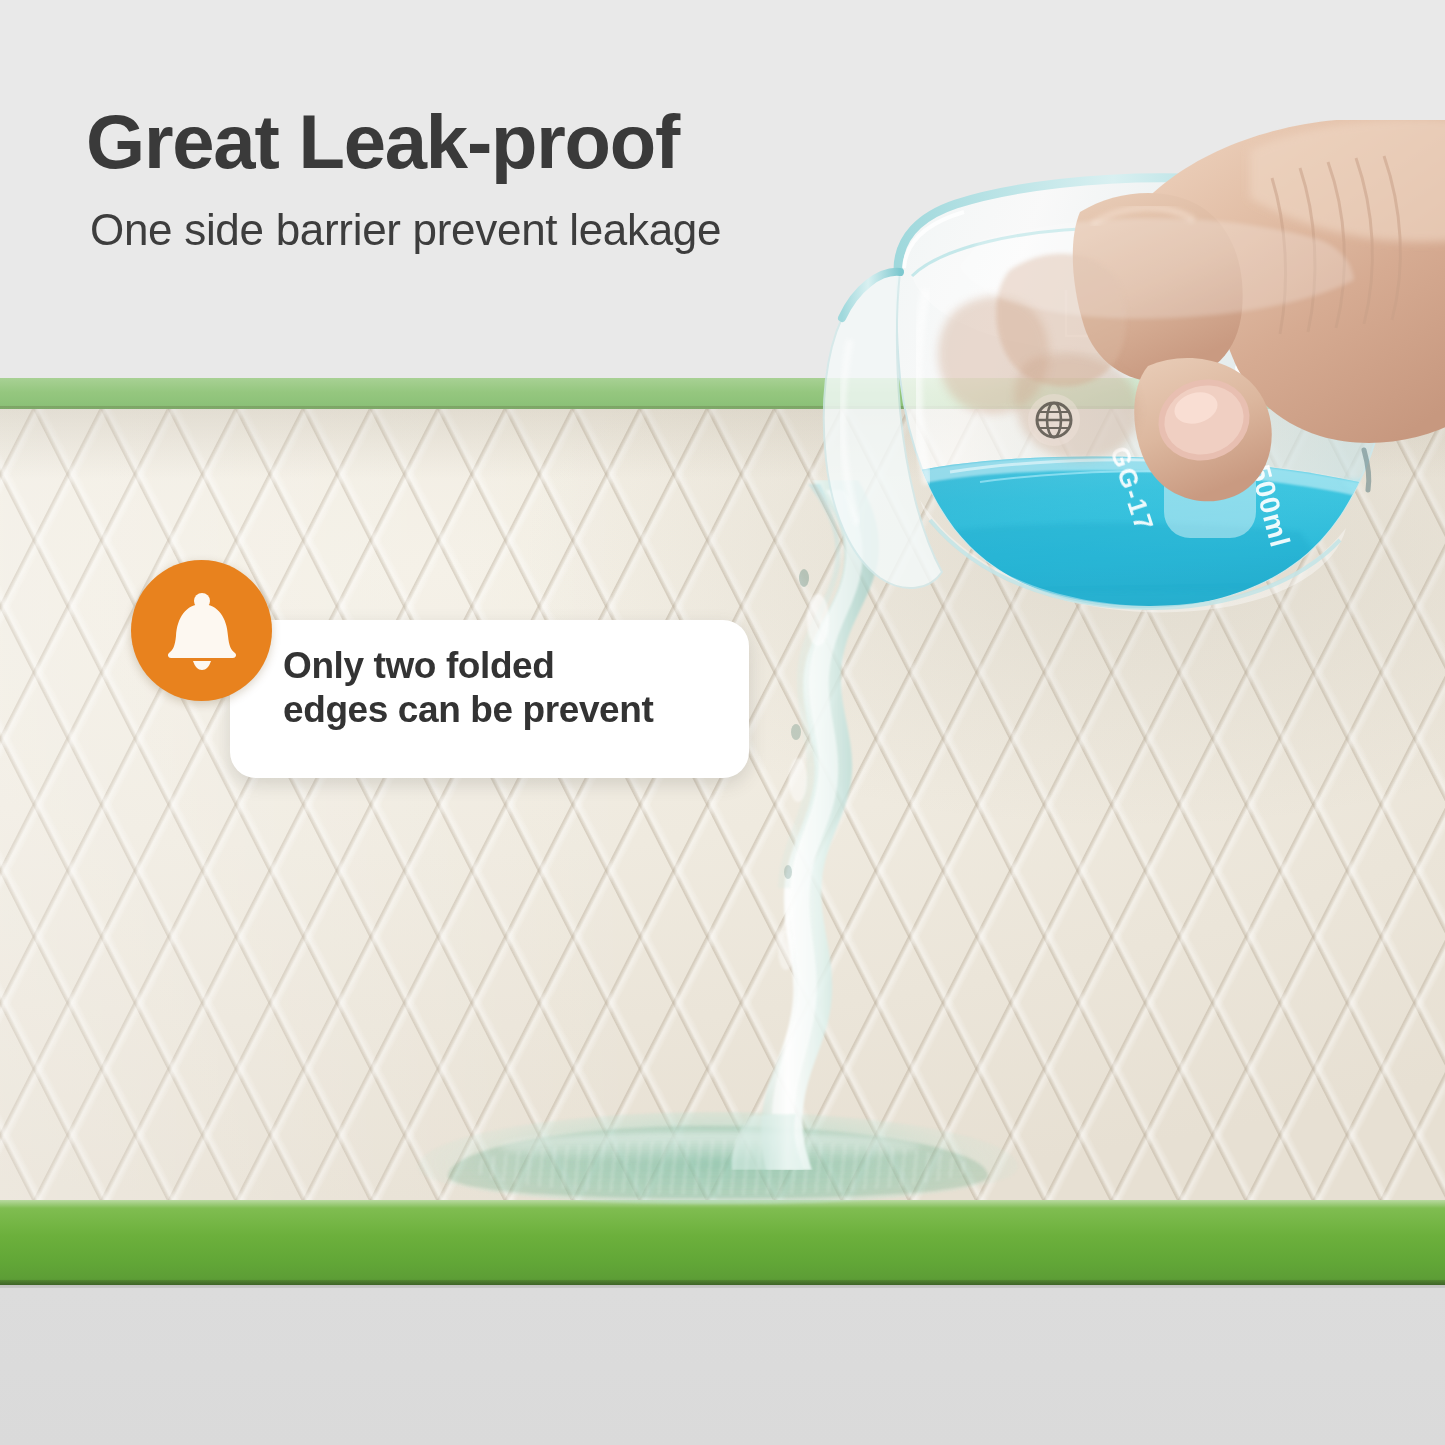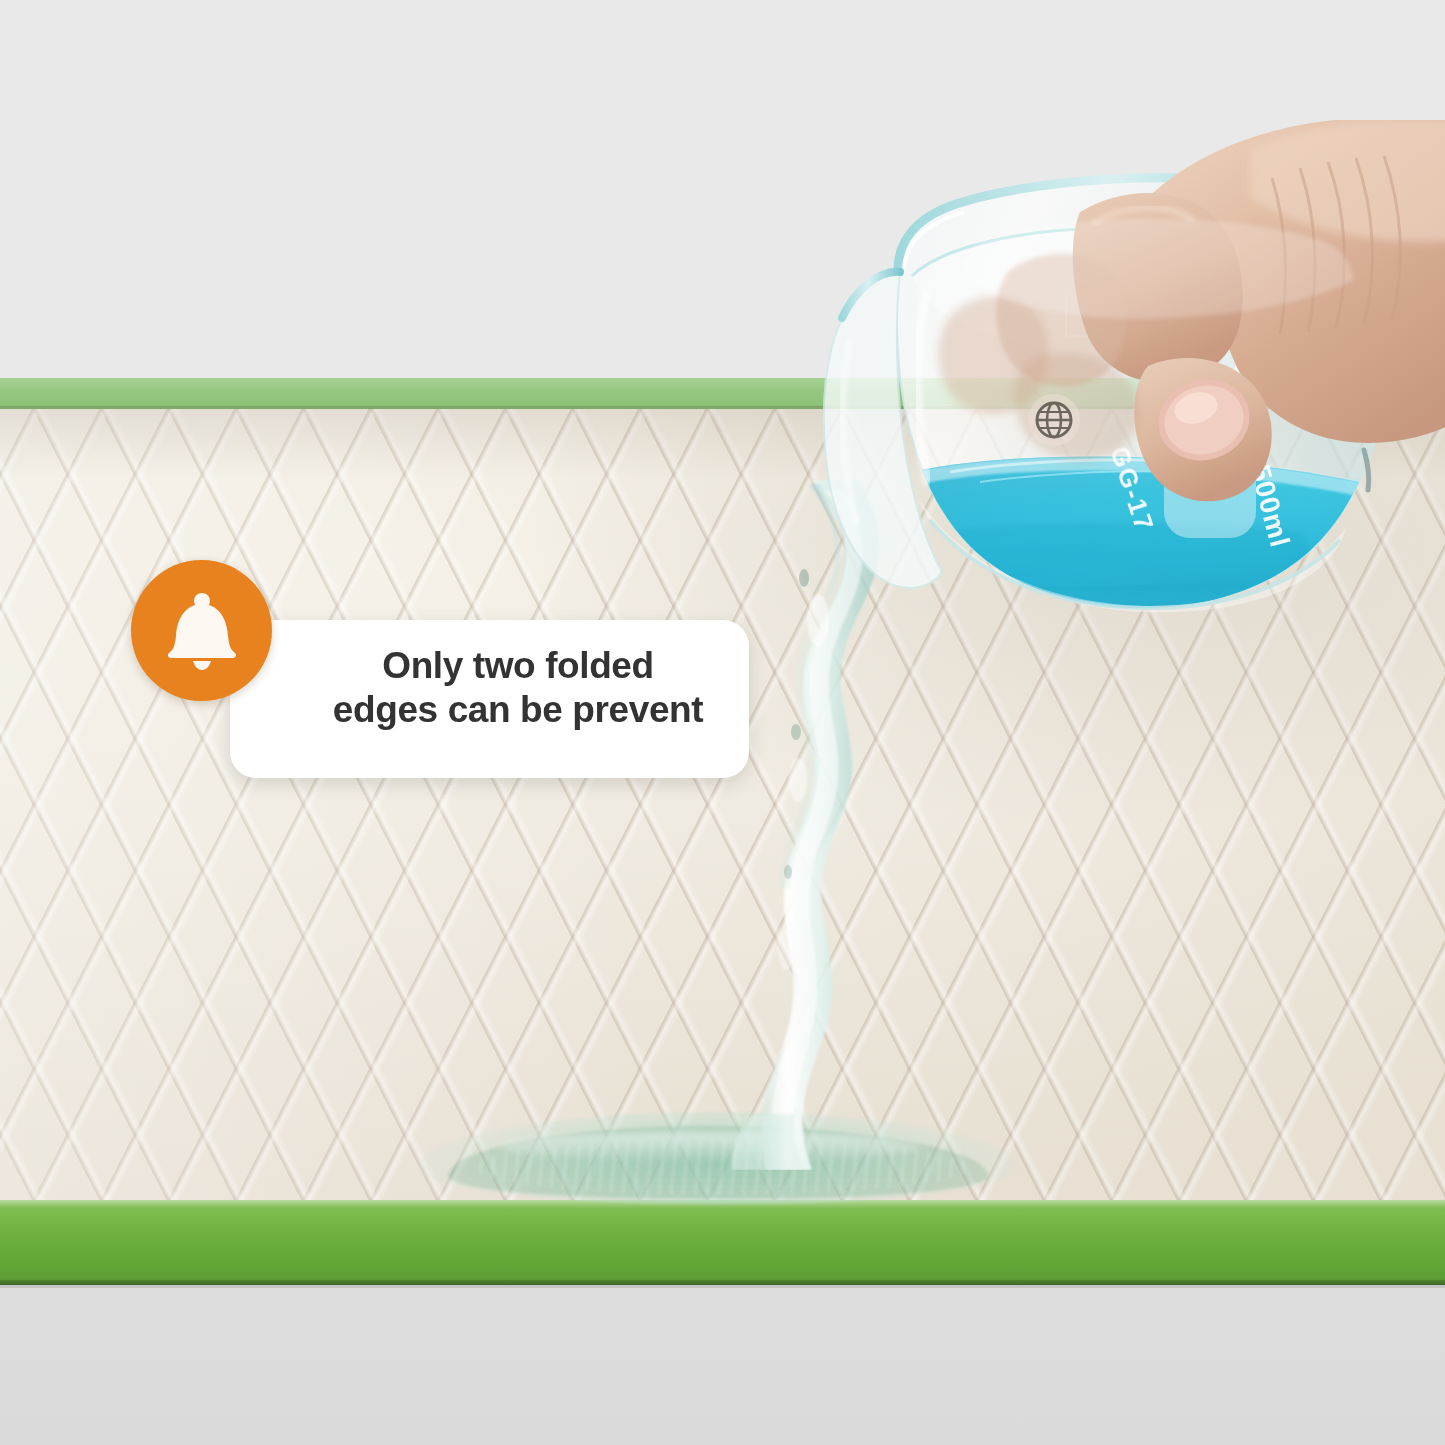--- a/index.html
+++ b/index.html
@@ -135,21 +135,21 @@
   }
 
   
   .stream { position:absolute; left:700px; top:480px; width:280px; height:690px; }
   .stream svg { display:block; }
 
   
   .vessel { position:absolute; left:780px; top:120px; width:680px; height:640px; }
 
   
-  .callout { position:absolute; left:131px; top:560px; width:620px; height:220px;text-align:center; }
+  .callout { position:absolute; left:131px; top:560px; width:620px; height:220px; }
   .callout-card {
     position:absolute; left:99px; top:60px; width:519px; height:158px;
     background:#ffffff; border-radius:26px;
     box-shadow:0 6px 18px rgba(80,80,70,0.18);
   }
   .callout-text {
     position:absolute; left:152px; top:84px; width:470px;
     font-size:37px; font-weight:bold; line-height:1.20; color:#333333;
     letter-spacing:-0.4px;
   }
@@ -159,20 +159,24 @@
     box-shadow:0 3px 10px rgba(90,60,10,0.22);
     display:flex; align-items:center; justify-content:center;
   }
   .callout-badge svg { display:block; }
 </style>
 </head>
 <body>
 
 <div id="stage">
 
+  <div class="header-band">
+    <div class="headline">Great Leak-proof</div>
+    <div class="subhead">One side barrier prevent leakage</div>
+  </div>
 
   <div class="mat-wrap">
     <div class="mat-green-top"></div>
     <div class="mat-surface">
       <div class="quilt"></div>
       <div class="quilt-soft"></div>
       <div class="mat-shade"></div>
     </div>
     <div class="mat-green-bottom"></div>
   </div>

